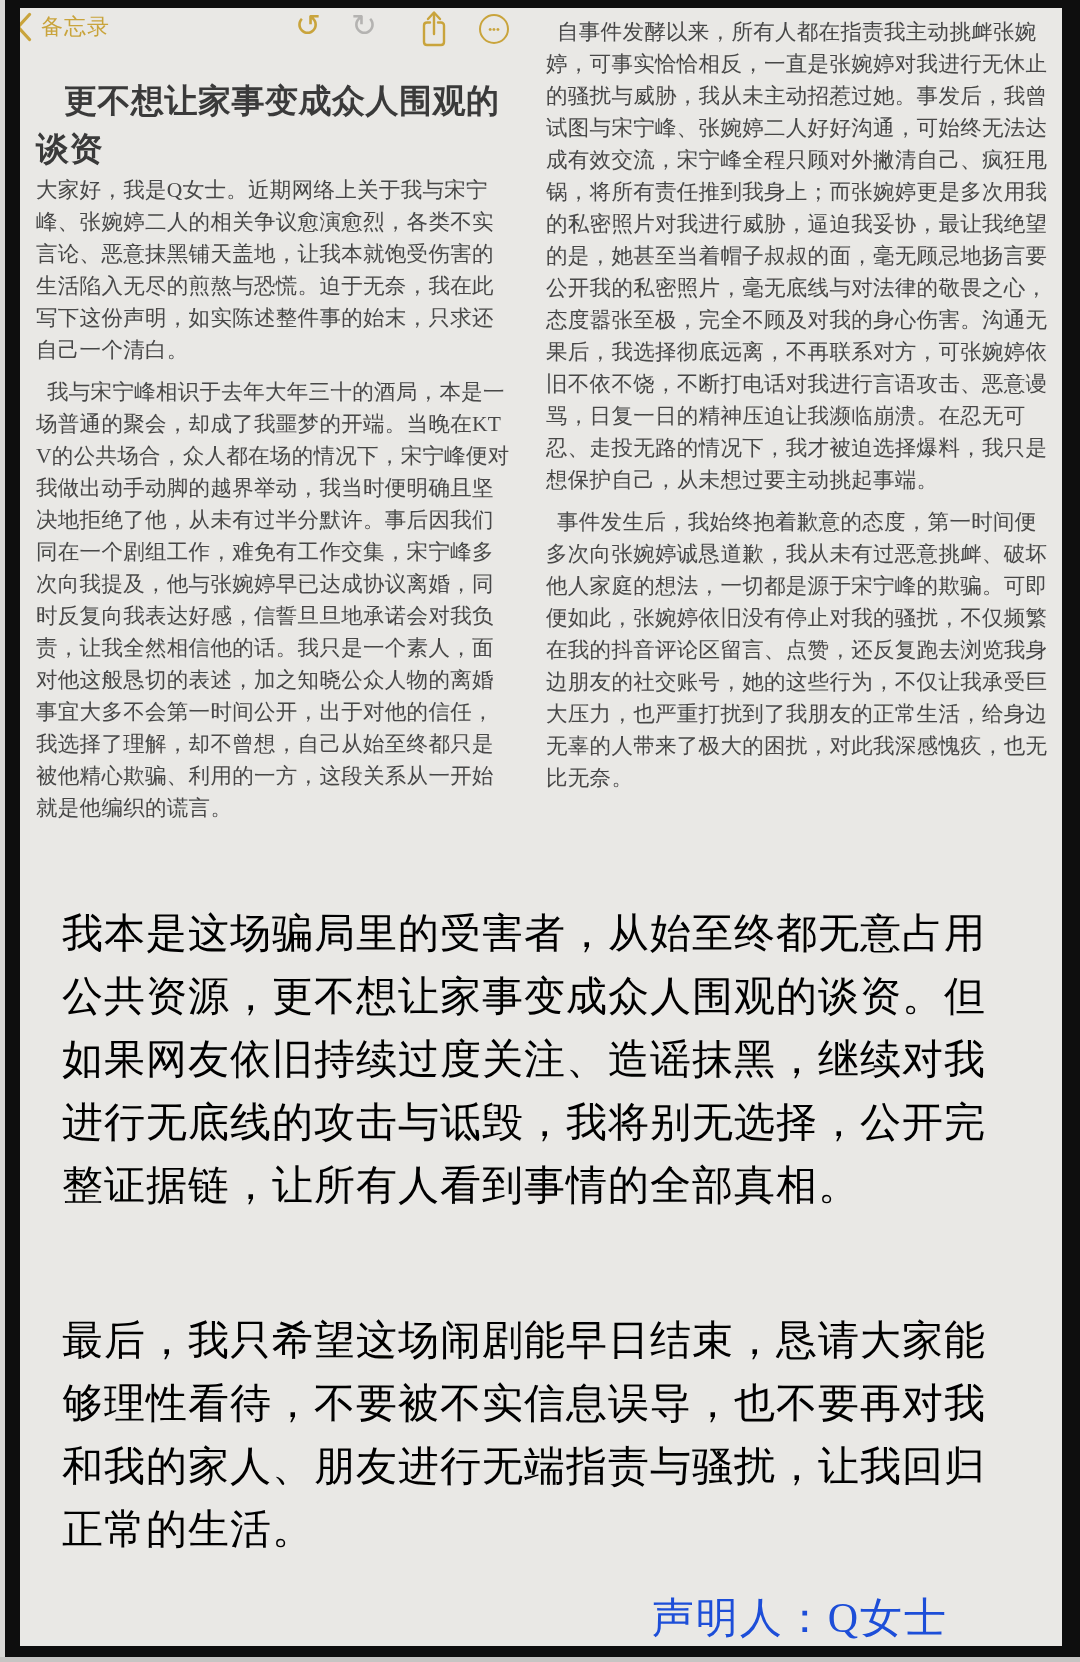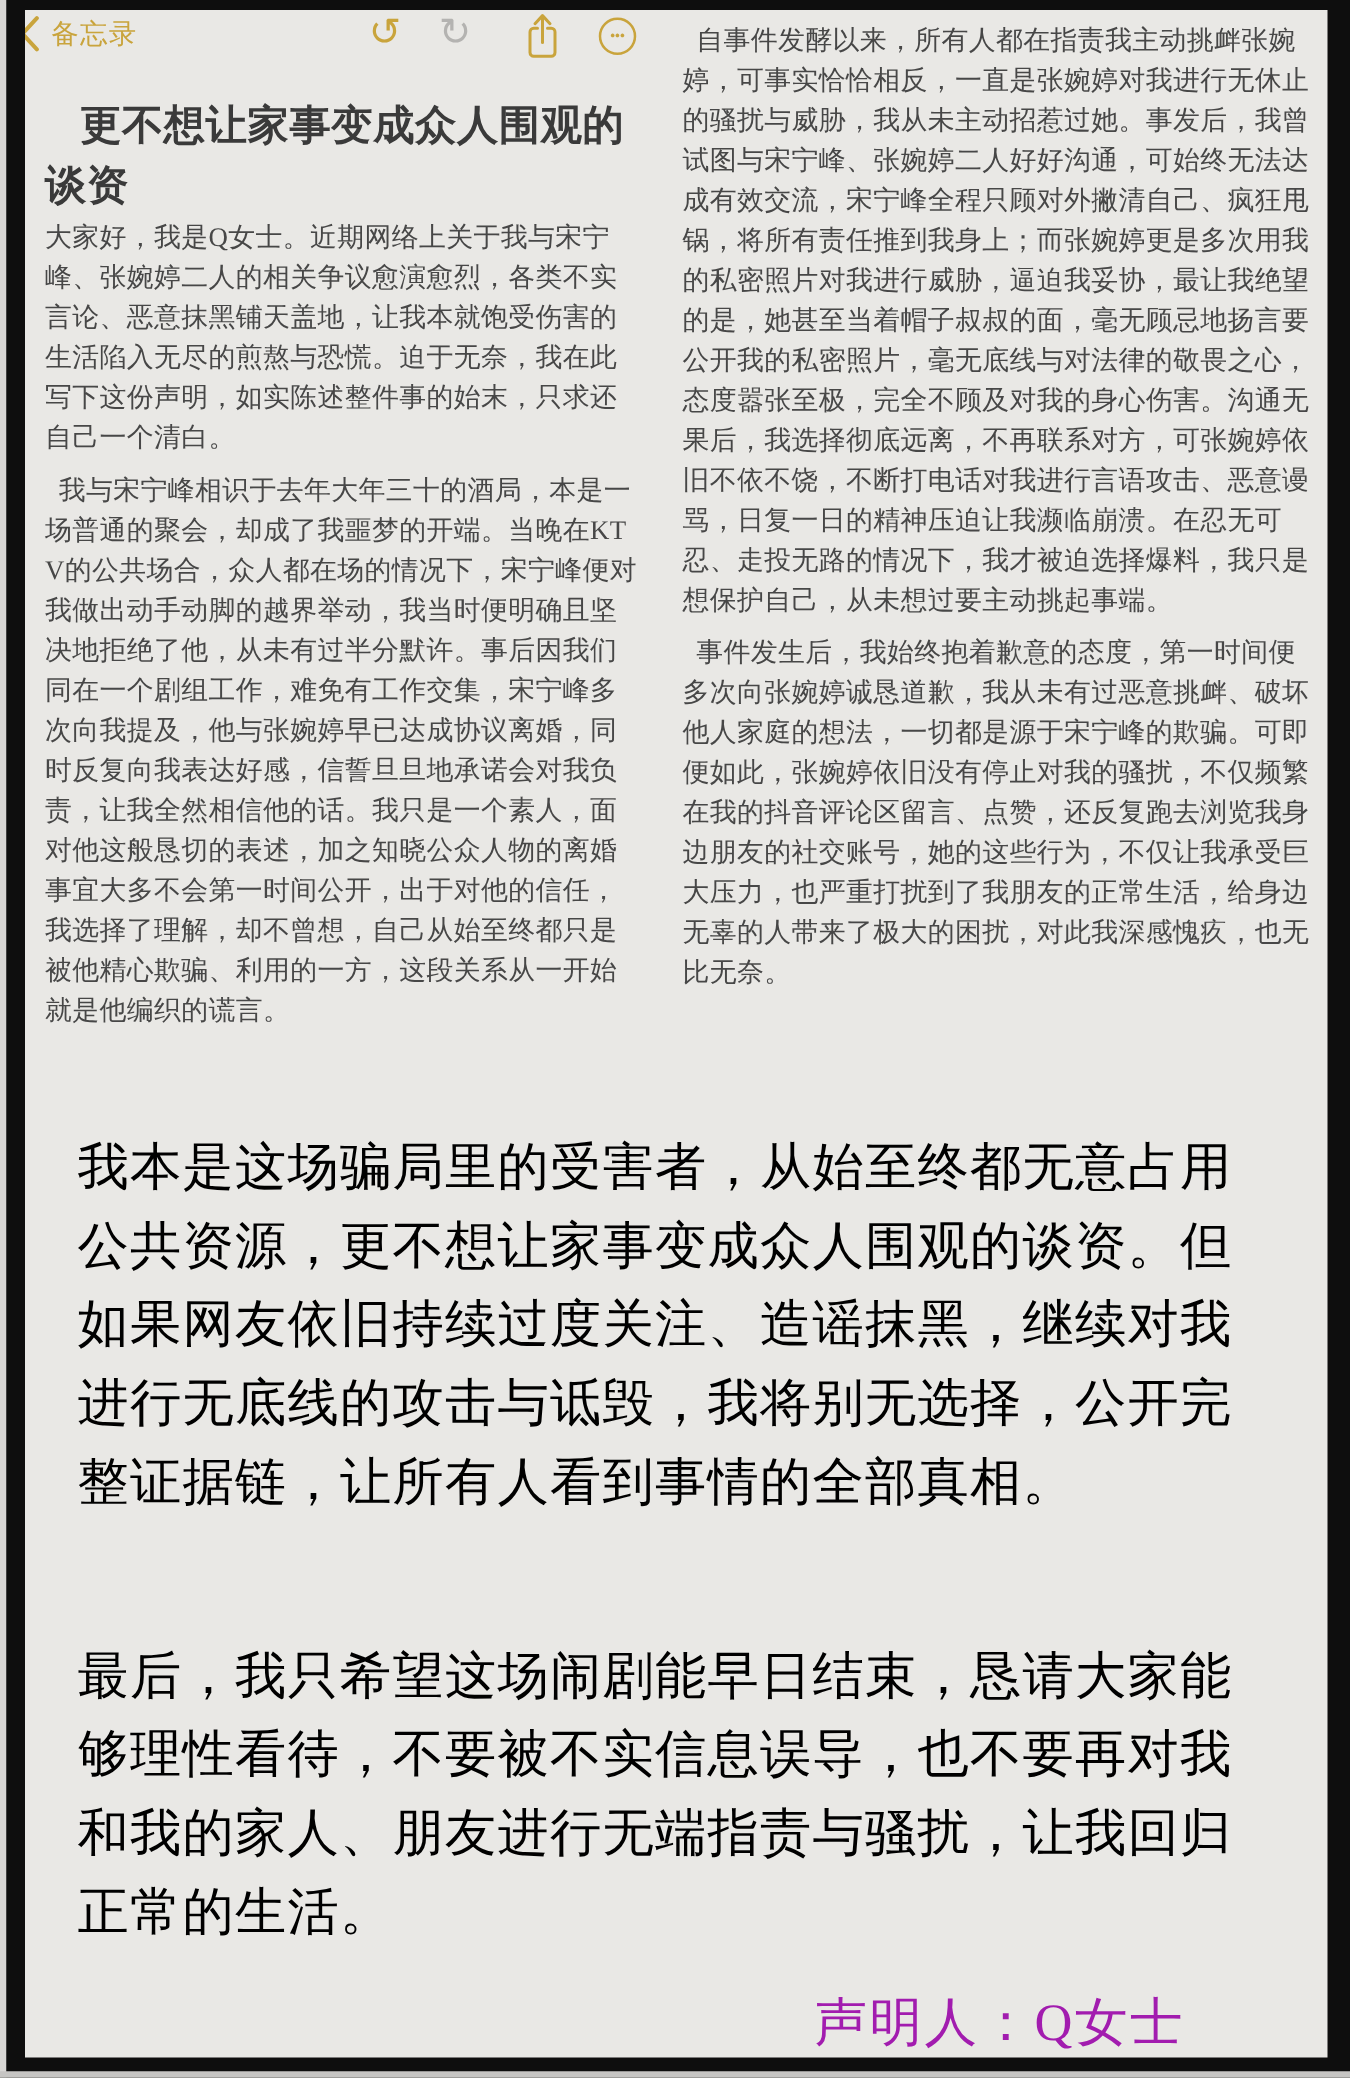--- a/index.html
+++ b/index.html
@@ -45,21 +45,21 @@
   .col-left{left:16px;top:166px;width:478px;}
   .col-right{left:526px;top:-2px;width:502px;}
   .statement{
     position:absolute;left:42px;top:870px;width:928px;
     font-size:41px;line-height:63px;color:#000000;letter-spacing:1px;margin-top:24px;
   }
   .statement p{margin:0;word-break:break-all;}
   .statement p + p{margin-top:92px;}
   .signature{
     position:absolute;right:114px;top:1582px;
-    font-size:42px;color:#a21caf;letter-spacing:2px;
+    font-size:42px;color:#1d4ed8;letter-spacing:2px;
   }
   svg{display:block;}
 </style>
 </head>
 <body>
 
 <div class="page">
   <div class="edge-left"></div>
   <div class="edge-bottom"></div>
 

